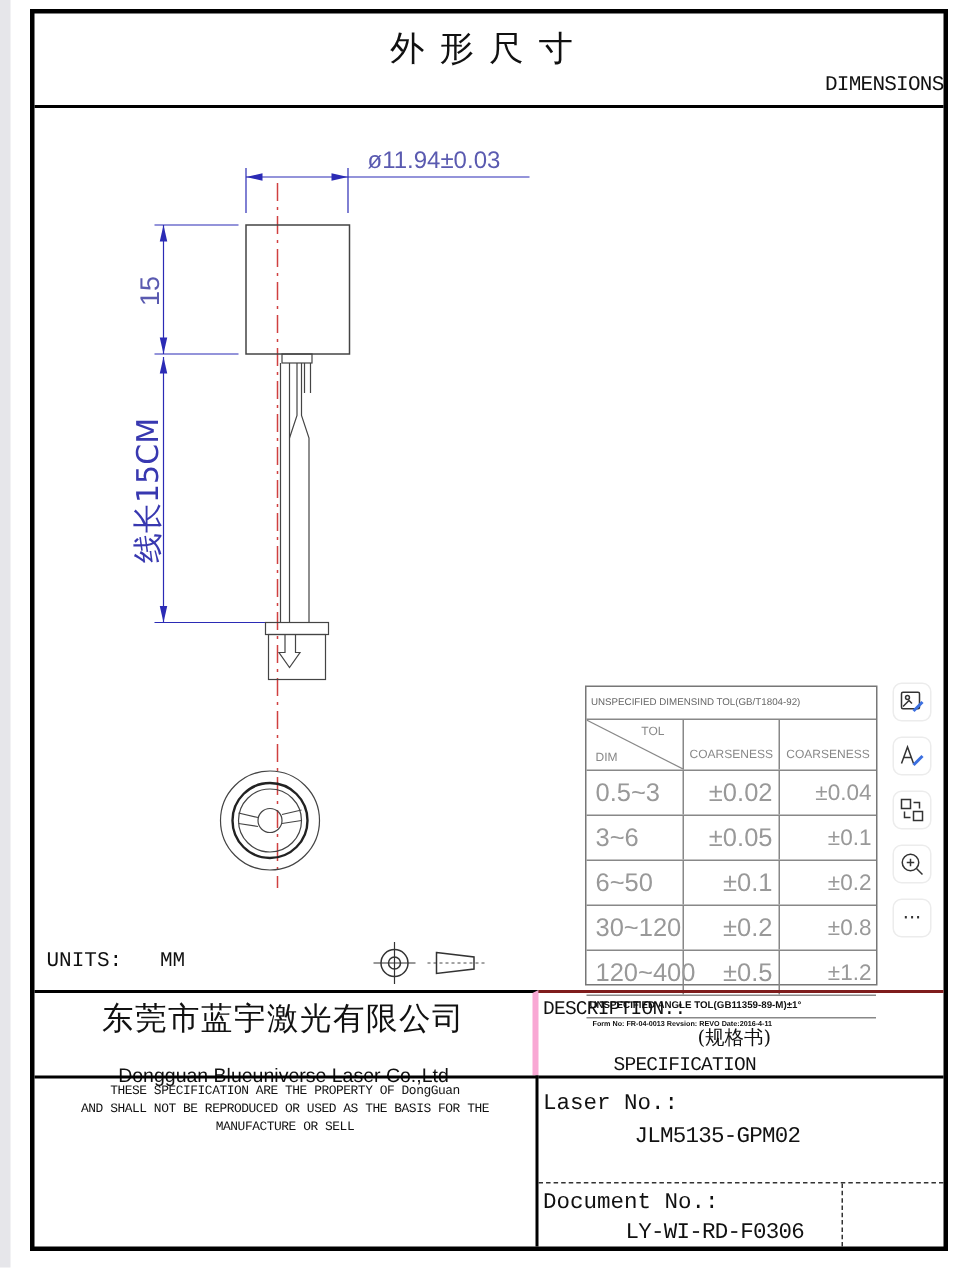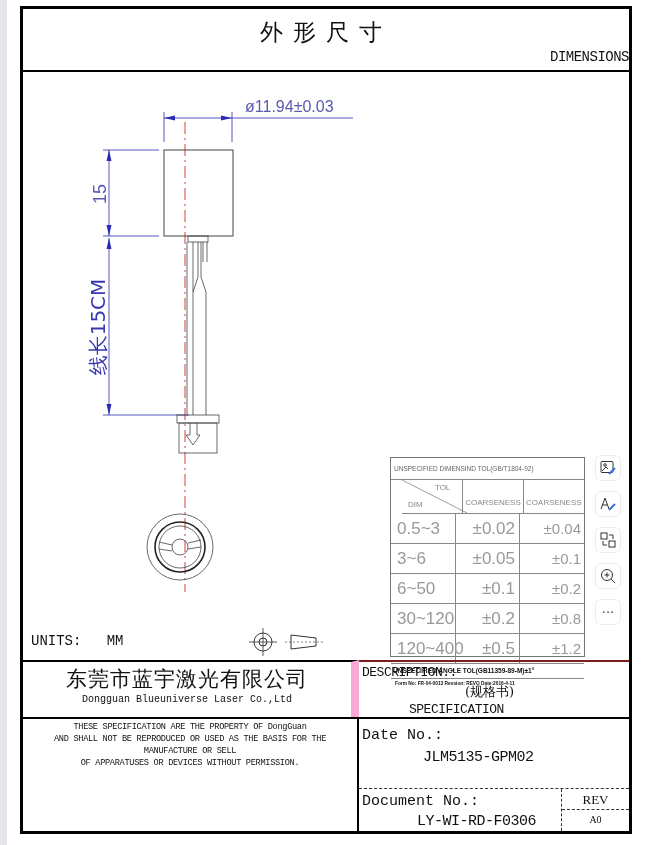--- a/index.html
+++ b/index.html
@@ -23,21 +23,21 @@
   .drawing svg { position: absolute; left: 0; top: 0; }
   .units { position: absolute; left: 8px; top: 561px; font-size: 14px; font-family: "Liberation Mono", monospace; }
 
   
   .tol {
     position: absolute; left: 367px; top: 385px; width: 195px; height: 200px;
     border: 1px solid #777; background: #fff; box-sizing: border-box; font-family: "Liberation Sans", sans-serif; color: #999;
   }
   .tol-title { height: 21px; border-bottom: 1px solid #888; font-size: 6.5px; line-height: 21px; padding-left: 3px; color: #666; }
   .tol-row { display: flex; border-bottom: 1px solid #888; height: 29px; }
-  .tol-row.head { height: 33px; margin-left: 11px; }
+  .tol-row.head { height: 33px; }
   .tol-cell { box-sizing: border-box; border-right: 1px solid #888; display: flex; align-items: center; }
   .tol-cell:last-child { border-right: none; }
   .c1 { width: 65px; padding-left: 6px; font-size: 17px; }
   .c2 { width: 64px; justify-content: flex-end; padding-right: 4px; font-size: 17px; }
   .c3 { width: 64px; justify-content: flex-end; padding-right: 3px; font-size: 15px; }
   .head .c2, .head .c3 { font-size: 8px; justify-content: center; padding: 0; align-items: flex-end; padding-bottom: 6px; color: #888; text-align: center; }
   .head .c1 { position: relative; padding: 0; font-size: 8px; color: #888; }
   .diag-tol { position: absolute; right: 12px; top: 3px; }
   .diag-dim { position: absolute; left: 6px; bottom: 4px; }
   .tol-angle { height: 14px; border-bottom: 1px solid #888; font-size: 6.5px; line-height: 14px; padding-left: 2px; color: #111; font-weight: bold; }
@@ -45,23 +45,23 @@
 
   
   .side-tools { position: absolute; left: 595px; top: 455px; width: 30px; }
   .tool-btn {
     width: 26px; height: 26px; border: 1px solid #ececec; border-radius: 6px; background: #fff;
     margin-bottom: 10px; display: flex; align-items: center; justify-content: center; box-sizing: border-box;
     font-family: "DejaVu Sans", sans-serif; color: #333; font-size: 13px;
   }
 
   
-  .company { position: absolute; left: 0; top: 651px; width: 336px; height: 57px; border-top: 2px solid #000; border-right: 8px solid #f9a8d4; box-sizing: border-box; text-align: center; }
+  .company { position: absolute; left: 0; top: 651px; width: 336px; height: 57px; border-top: 2px solid #000; border-right: 4px solid #f9a8d4; box-sizing: border-box; text-align: center; }
   .company-cn { font-size: 21px; margin-top: 3px; font-family: "DejaVu Serif", serif; letter-spacing: 1px; }
-  .company-en { font-size: 10px; margin-top: 1px; font-family: Liberation Mono, monospace; }
+  .company-en { font-size: 13px; margin-top: 16px; font-family: Liberation Sans, sans-serif; }
   .desc { position: absolute; left: 336px; top: 651px; width: 270px; height: 57px; border-top: 2px solid #7f1d1d; box-sizing: border-box; text-align: center; }
   .desc-label { position: absolute; left: 3px; top: 3px; font-size: 13px; font-family: "Liberation Mono", monospace; letter-spacing: -0.5px; }
   .desc-cn { position: absolute; left: 84px; top: 21px; font-size: 13px; font-family: "DejaVu Serif", serif; margin-left: 22px; }
   .desc-en { position: absolute; left: 50px; top: 40px; font-size: 13px; font-family: "Liberation Mono", monospace; letter-spacing: -0.5px; }
 
   .notice { position: absolute; left: 0; top: 708px; width: 336px; height: 114px; border-top: 2px solid #000; border-right: 2px solid #000; box-sizing: border-box; text-align: center; font-size: 8.6px; line-height: 12px; padding-top: 2px; font-family: "Liberation Mono", monospace; letter-spacing: -0.3px; }
   .model { position: absolute; left: 336px; top: 708px; width: 270px; height: 72px; border-top: 2px solid #000; border-bottom: 1px dashed #333; box-sizing: border-box; }
   .model-label { position: absolute; left: 3px; top: 8px; font-size: 15px; font-family: "Liberation Mono", monospace; }
   .model-val { position: absolute; left: 64px; top: 30px; font-size: 15px; font-family: "Liberation Mono", monospace; letter-spacing: -0.5px; }
   .docno { position: absolute; left: 336px; top: 780px; width: 203px; height: 42px; border-right: 1px dashed #333; box-sizing: border-box; }
@@ -191,33 +191,28 @@
   <div class="desc">
     <div class="desc-label">DESCRIPTION.:</div>
     <div class="desc-cn">(规格书)</div>
     <div class="desc-en">SPECIFICATION</div>
   </div>
 
   <div class="notice">
     <div>THESE SPECIFICATION ARE THE PROPERTY OF DongGuan</div>
     <div>AND SHALL NOT BE REPRODUCED OR USED AS THE BASIS FOR THE</div>
     <div>MANUFACTURE OR SELL</div>
-    <div>OF APPARATUSES OR DEVICES WITHOUT PERMISSION.</div>
   </div>
   <div class="model">
-    <div class="model-label">Date No.:</div>
+    <div class="model-label">Laser No.:</div>
     <div class="model-val">JLM5135-GPM02</div>
   </div>
   <div class="docno">
     <div class="docno-label">Document No.:</div>
     <div class="docno-val">LY-WI-RD-F0306</div>
-  </div>
-  <div class="rev">
-    <div class="rev-label">REV</div>
-    <div class="rev-val">A0</div>
   </div>
 </div>
 
 <div class="side-tools">
   <div class="tool-btn">
     <svg width="16" height="16" viewBox="0 0 16 16">
         <rect x="1" y="1.5" width="12" height="11" rx="1" fill="none" stroke="#333" stroke-width="1"></rect>
         <circle cx="5" cy="5" r="1.3" fill="none" stroke="#333"></circle>
         <polyline points="2,11 6,7 8,9" fill="none" stroke="#333"></polyline>
         <line x1="9" y1="14" x2="15" y2="8" stroke="#3b6fe0" stroke-width="2"></line>

